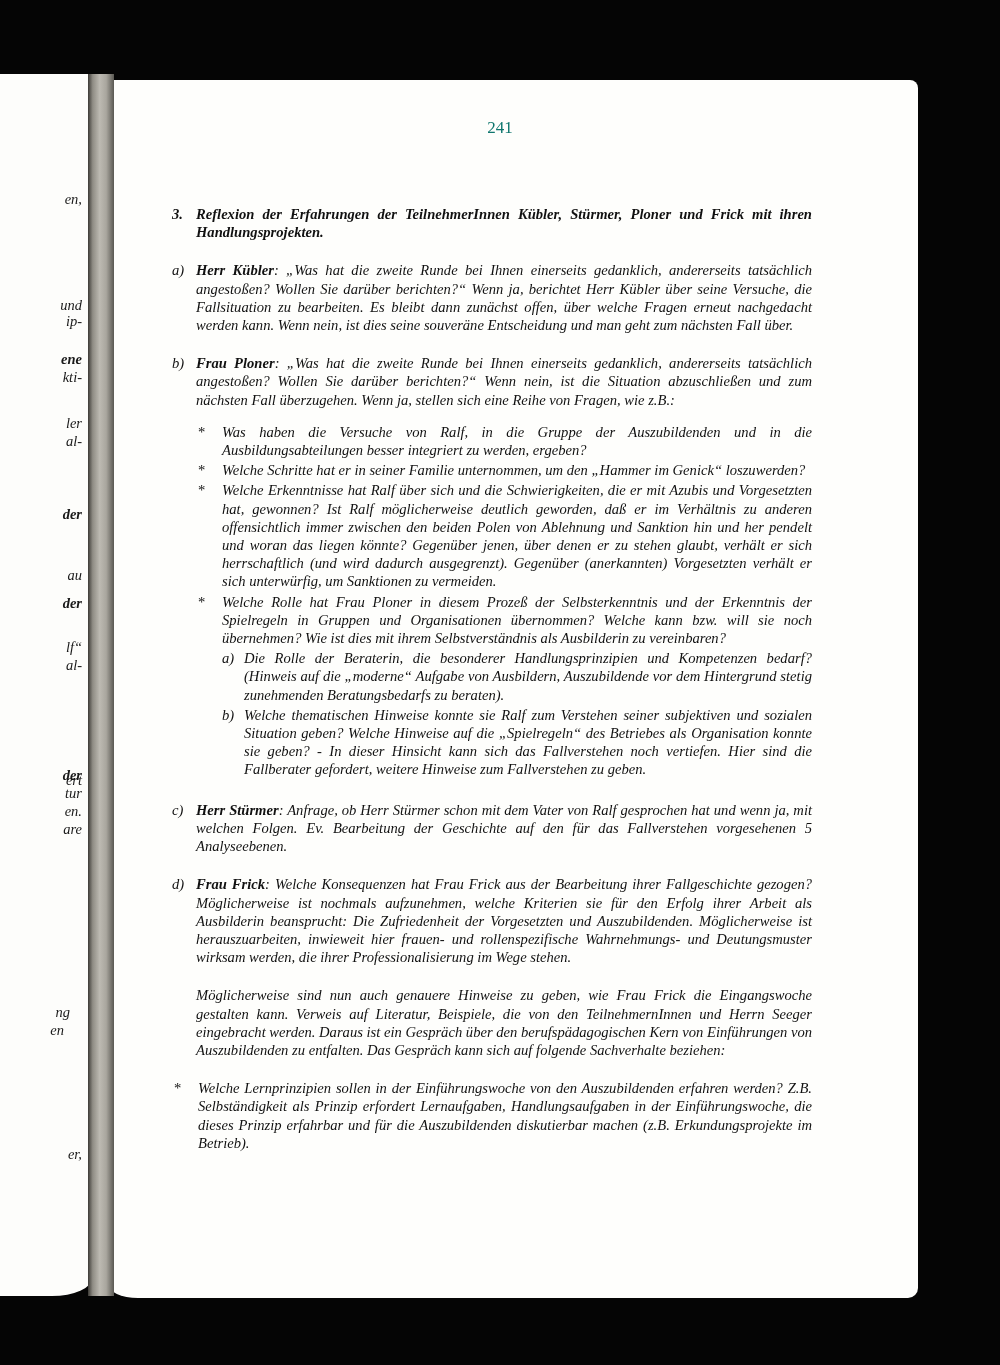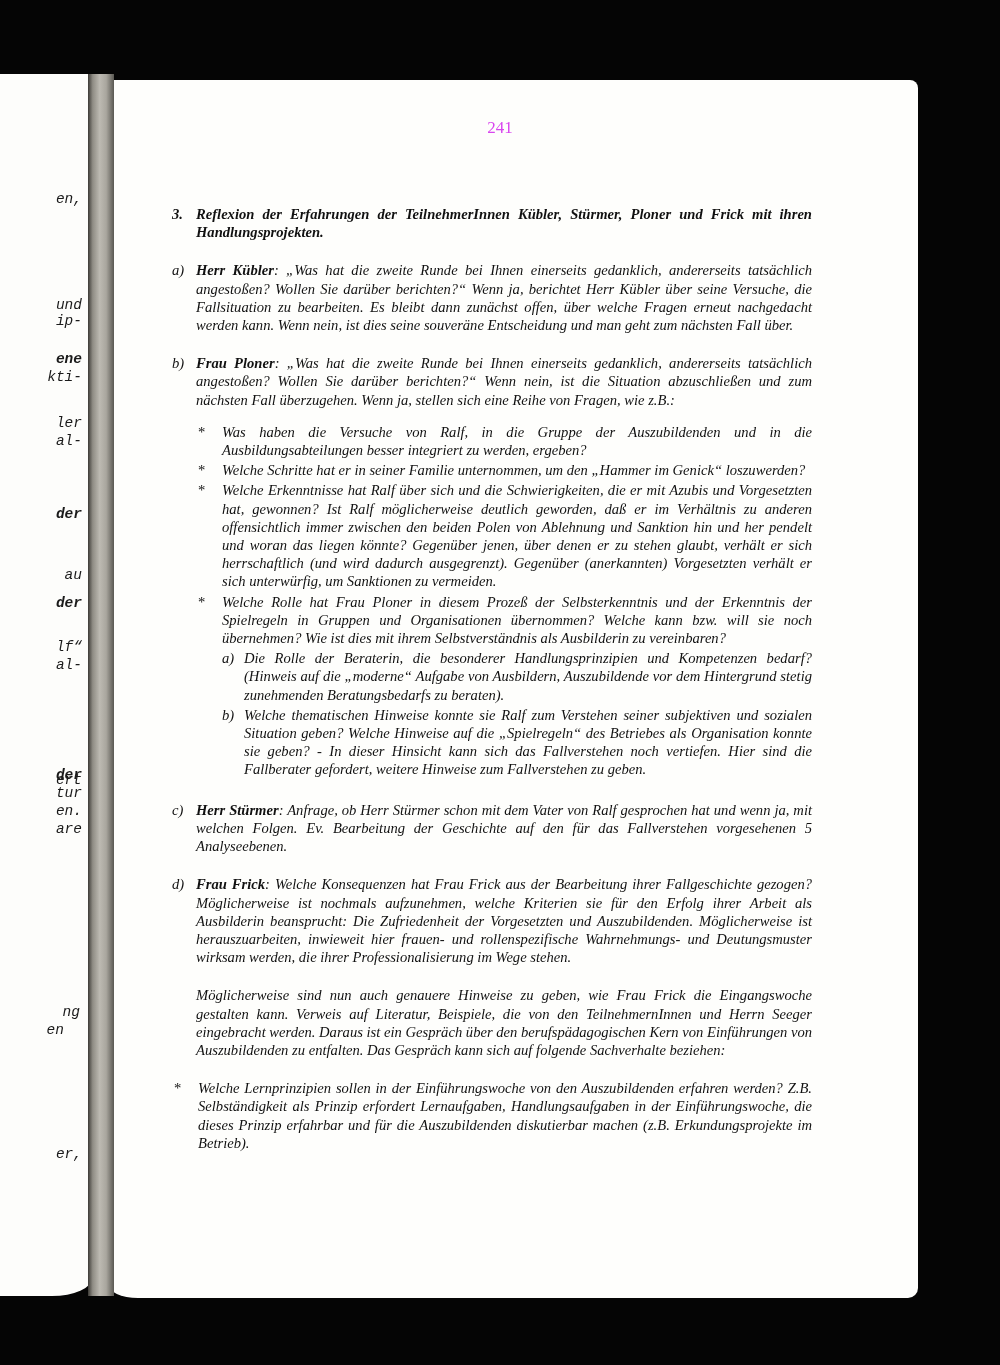--- a/index.html
+++ b/index.html
@@ -18,26 +18,26 @@
   .right-page {
     position:absolute; left:108px; top:80px; width:810px; height:1218px;
     background:#fefefc; border-top-right-radius:8px; border-bottom-right-radius:10px;
     border-bottom-left-radius:30px 14px;
   }
   .left-frag {
     position:absolute; right:910px; font-style:italic; font-size:14.5px; color:#1a1a1a;
     text-align:right; white-space:nowrap; line-height:18px;
   }
   .left-frag.bold { font-weight:bold; }
-  .frag-wrap { position:absolute; left:0; top:0; width:88px; height:1365px; overflow:hidden;font-family:Liberation Mono, monospace; }
+  .frag-wrap { position:absolute; left:0; top:0; width:88px; height:1365px; overflow:hidden; }
   .frag-wrap .left-frag { right:auto; left:auto; }
 
   .page-number {
     position:absolute; left:0; width:100%; top:118px; text-align:center;
-    font-size:17px; color:#d946ef;
+    font-size:17px; color:#0f766e;
   }
   .content {
     position:absolute; left:172px; top:205px; width:640px; color:#111;
     font-style:italic; font-size:14.6px; line-height:18.2px; text-align:justify;
   }
   .heading { font-weight:bold; display:flex; margin-bottom:20px; }
   .heading .num { width:24px; flex:none; }
   .item { display:flex; margin-bottom:20px; }
   .item .lbl { width:24px; flex:none; font-style:italic; }
   .item .body { flex:1; }
@@ -66,21 +66,21 @@
     <div class="left-frag bold" style="top: 505px; right: 6px;">der</div>
     <div class="left-frag" style="top: 566px; right: 6px;">au</div>
     <div class="left-frag bold" style="top: 594px; right: 6px;">der</div>
     <div class="left-frag" style="top: 638px; right: 6px;">lf“</div>
     <div class="left-frag" style="top: 656px; right: 6px;">al-</div>
     <div class="left-frag" style="top: 748px; right: 6px; margin-top: 23px;">ert</div>
     <div class="left-frag bold" style="top: 766px; right: 6px;">der</div>
     <div class="left-frag" style="top: 784px; right: 6px;">tur</div>
     <div class="left-frag" style="top: 802px; right: 6px;">en.</div>
     <div class="left-frag" style="top: 820px; right: 6px;">are</div>
-    <div class="left-frag" style="top: 1003px; right: 8px;">ng</div>
+    <div class="left-frag" style="top: 1003px; right: 18px;">ng</div>
     <div class="left-frag" style="top: 1021px; right: 24px;">en</div>
     <div class="left-frag" style="top: 1145px; right: 6px;">er,</div>
   </div>
 <div class="right-page"></div>
 <div class="gutter"></div>
 
 <div class="page-number">241</div>
 
 <div class="content">
 

